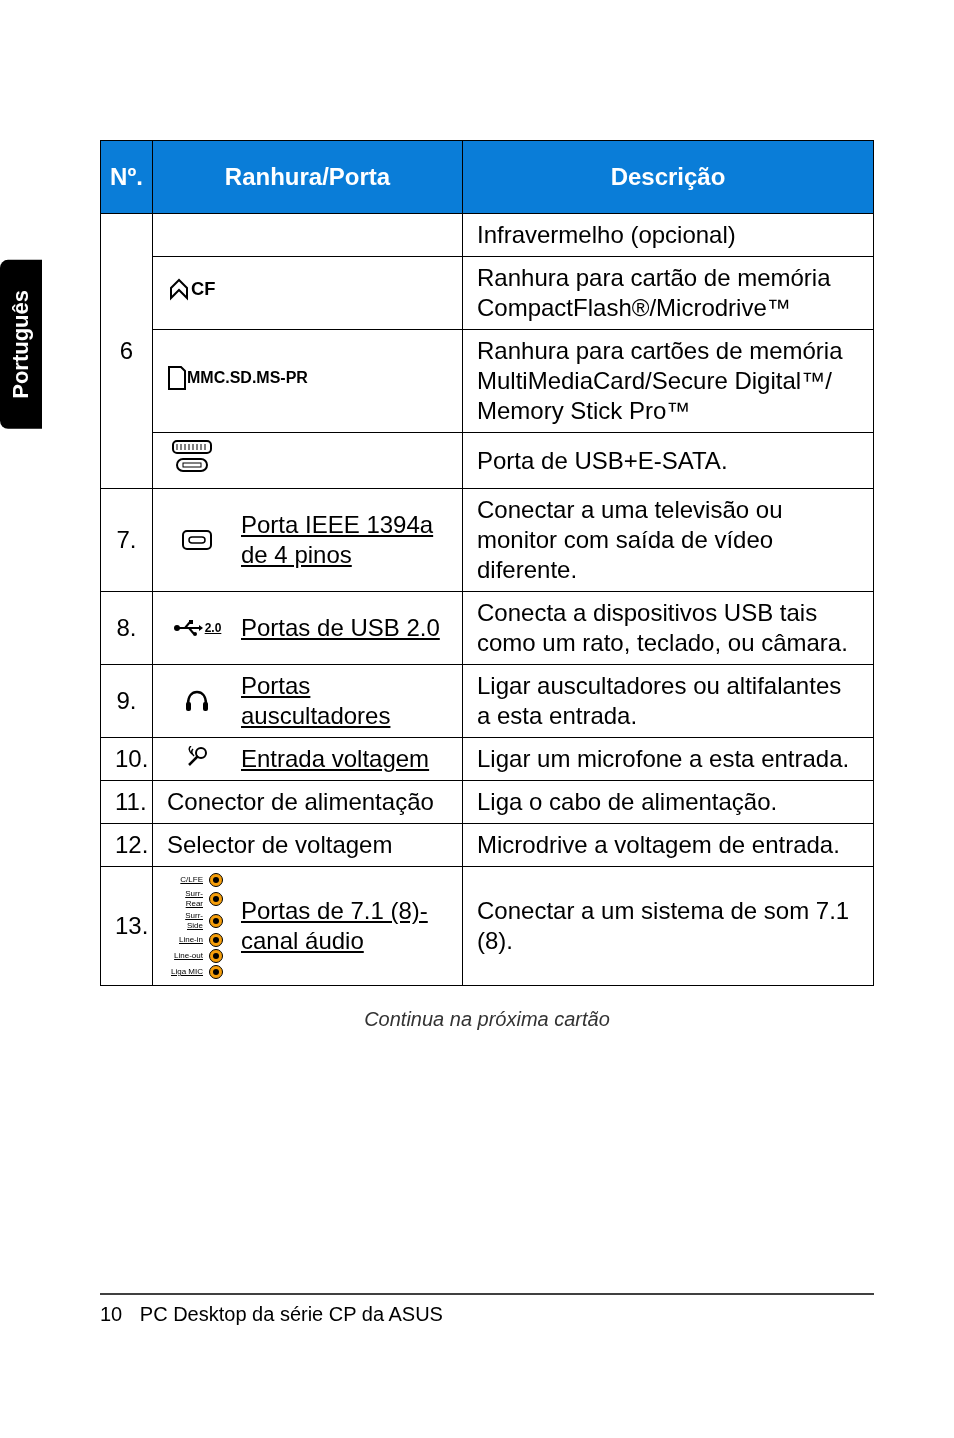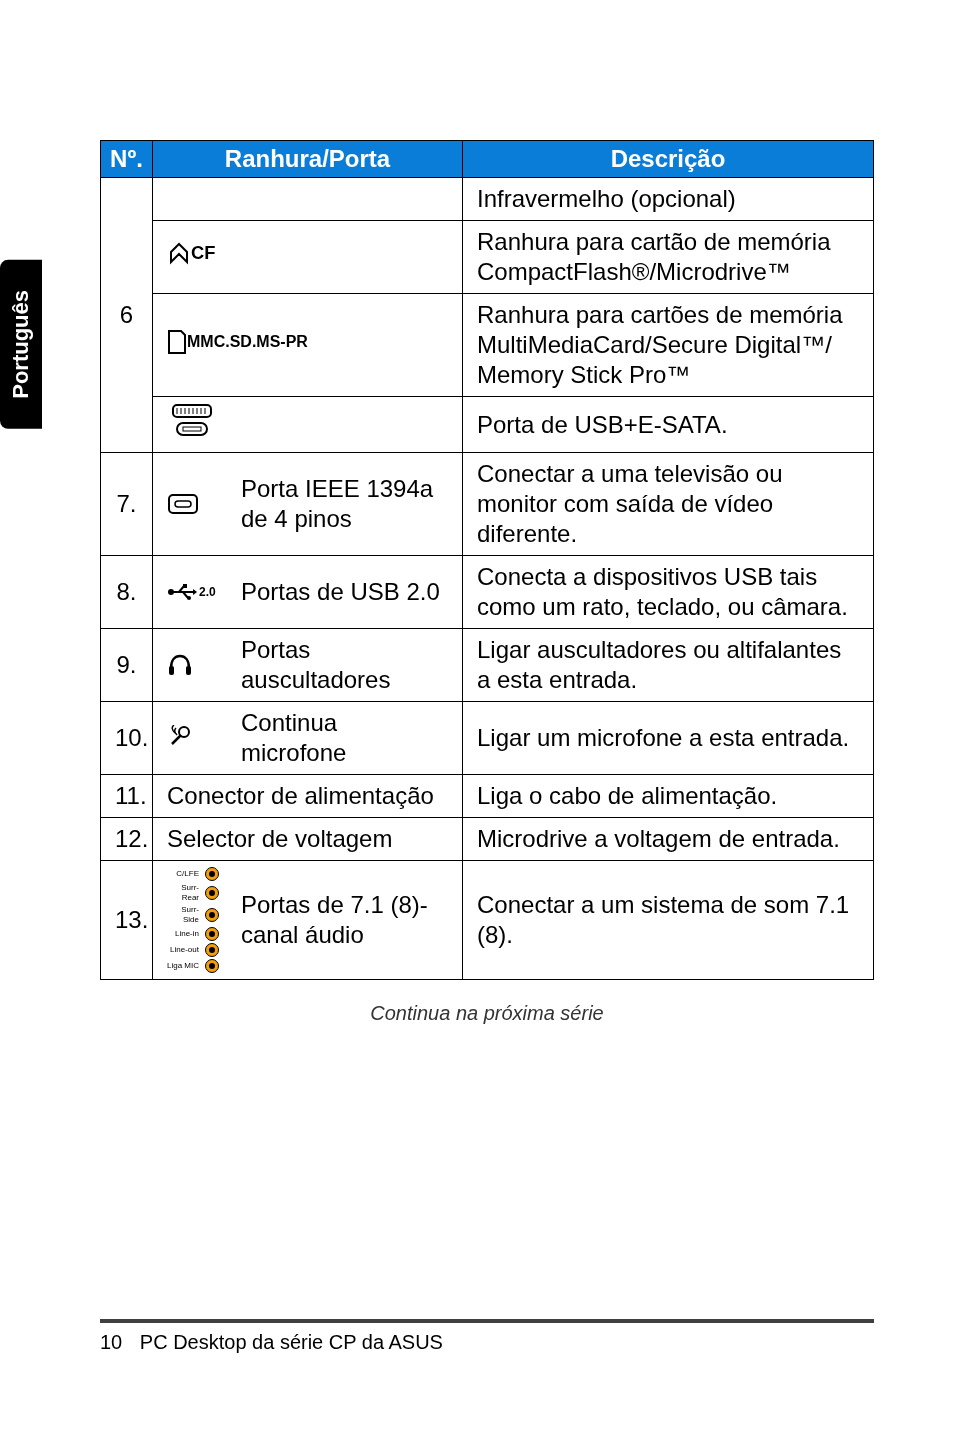--- a/index.html
+++ b/index.html
@@ -1,40 +1,40 @@
 <!DOCTYPE html>
 <html><head>
 <meta charset="utf-8">
 <style>
   * { margin: 0; padding: 0; box-sizing: border-box; }
   body { font-family: "Segoe UI", Arial, sans-serif; background: #fff; width: 954px; height: 1438px; position: relative; color: #000; }
   .page { padding: 140px 80px 0 100px; }
   .side-tab { position: absolute; left: 0; top: 260px; background: #000; color: #fff; padding: 30px 8px; writing-mode: vertical-rl; transform: rotate(180deg); font-weight: bold; font-size: 22px; border-radius: 0 8px 8px 0; }
   table { border-collapse: collapse; width: 100%; table-layout: fixed; }
   th, td { border: 1px solid #000; vertical-align: middle; }
-  th { background: #0a7dd8; color: #fff; font-weight: bold; padding: 4px 4px; font-size: 24px; }
+  th { background: #0a7dd8; color: #fff; font-weight: bold; padding: 22px 4px; font-size: 24px; }
   th.num { width: 52px; }
   th.slot { width: 310px; }
   td { padding: 6px 14px; font-size: 24px; line-height: 1.25; }
   td.num { text-align: center; width: 52px; }
   td.slot { width: 310px; }
-  .icon-cell { display: flex; align-items: center; gap: 14px; }
-  .icon-box { width: 60px; display: flex; flex-shrink: 0; }
+  .icon-cell { display: flex; align-items: center; gap: 14px; text-decoration: underline; }
+  .icon-box { width: 60px; display: flex; justify-content: center; flex-shrink: 0; }
   .label-text { flex: 1; }
   .center { text-align: left; }
   .cf-icon { font-size: 22px; font-weight: bold; display: inline-flex; align-items: center; }
   .mmc-icon { font-size: 16px; font-weight: bold; display: inline-flex; align-items: center; }
   .esata-icon svg { width: 50px; height: 36px; }
   .audio-ports { display: flex; flex-direction: column; gap: 2px; }
   .audio-port { display: flex; align-items: center; gap: 6px; }
   .audio-label { font-size: 8px; text-align: right; width: 32px; }
   .audio-jack { width: 14px; height: 14px; border-radius: 50%; background: #f59e0b; border: 1px solid #000; display: flex; align-items: center; justify-content: center; }
   .audio-jack::after { content: ""; width: 6px; height: 6px; border-radius: 50%; background: #000; }
   .caption { text-align: center; font-style: italic; font-size: 20px; margin-top: 22px; color: #333; }
-  .footer { position: absolute; bottom: 84px; left: 100px; right: 80px; border-top: 4px solid #404040; padding-top: 8px; font-size: 20px; }
+  .footer { position: absolute; bottom: 112px; left: 100px; right: 80px; border-top: 2px solid #404040; padding-top: 8px; font-size: 20px; }
   .pg { display: inline-block; margin-right: 12px; }
 </style>
 </head>
 <body>
 
 <div class="side-tab">Português</div>
 
 <div class="page">
 
 <table>
@@ -155,21 +155,21 @@
       <td class="slot">
         <div class="icon-cell">
           <span class="icon-box">
             <svg width="26" height="26" viewBox="0 0 26 26">
                   <ellipse cx="17" cy="7" rx="5" ry="5" fill="none" stroke="#000" stroke-width="2"></ellipse>
                   <line x1="14" y1="10" x2="5" y2="19" stroke="#000" stroke-width="2.5"></line>
                   <path d="M10 10 Q6 6 9 3" fill="none" stroke="#000" stroke-width="1.5"></path>
                   <path d="M8 8 Q3 3 7 0" fill="none" stroke="#000" stroke-width="1.5"></path>
                 </svg>
           </span>
-          <span class="label-text">Continua microfone</span>
+          <span class="label-text">Entrada voltagem</span>
         </div>
       </td>
       <td>Ligar um microfone a esta entrada.</td>
     </tr>
 
     <tr>
       <td class="num">11.</td>
       <td class="slot">Conector de alimentação</td>
       <td>Liga o cabo de alimentação.</td>
     </tr>
@@ -213,20 +213,20 @@
             </div>
           </span>
           <span class="label-text">Portas de 7.1 (8)-canal áudio</span>
         </div>
       </td>
       <td>Conectar a um sistema de som 7.1 (8).</td>
     </tr>
   </tbody>
 </table>
 
-<div class="caption">Continua na próxima série</div>
+<div class="caption">Continua na próxima cartão</div>
 
 </div>
 
 <div class="footer">
   <span class="pg">10</span>
   <span>PC Desktop da série CP da ASUS</span>
 </div>
 
 </body></html>

